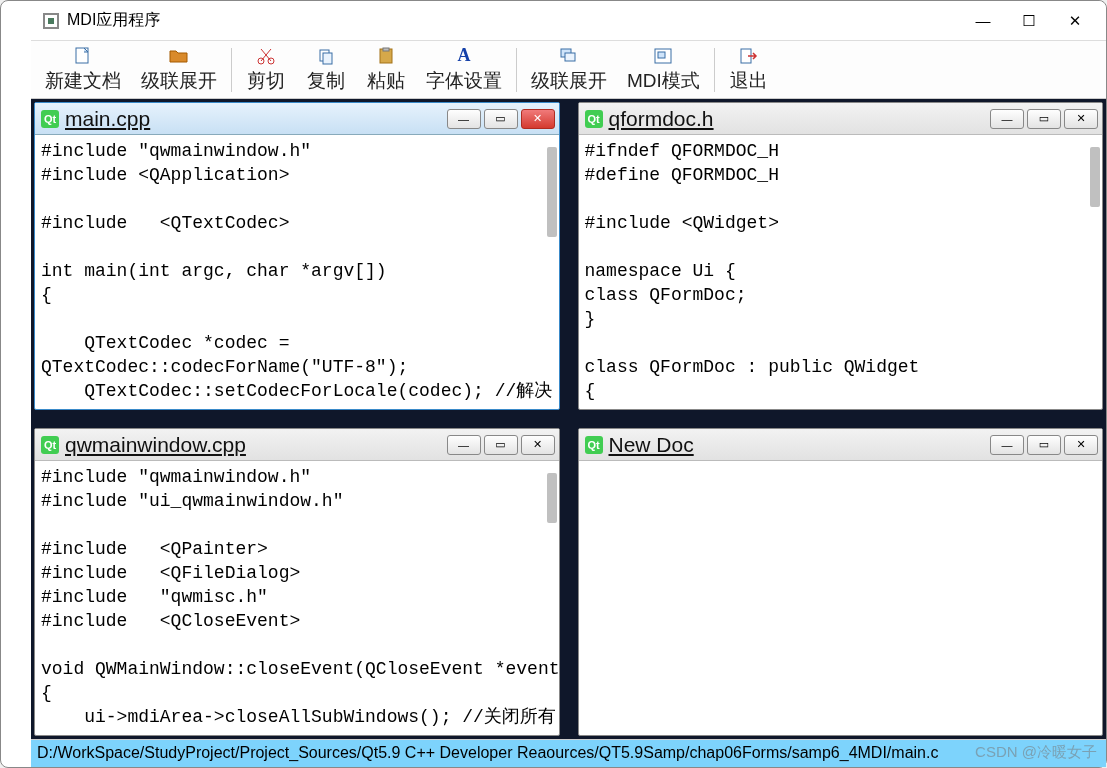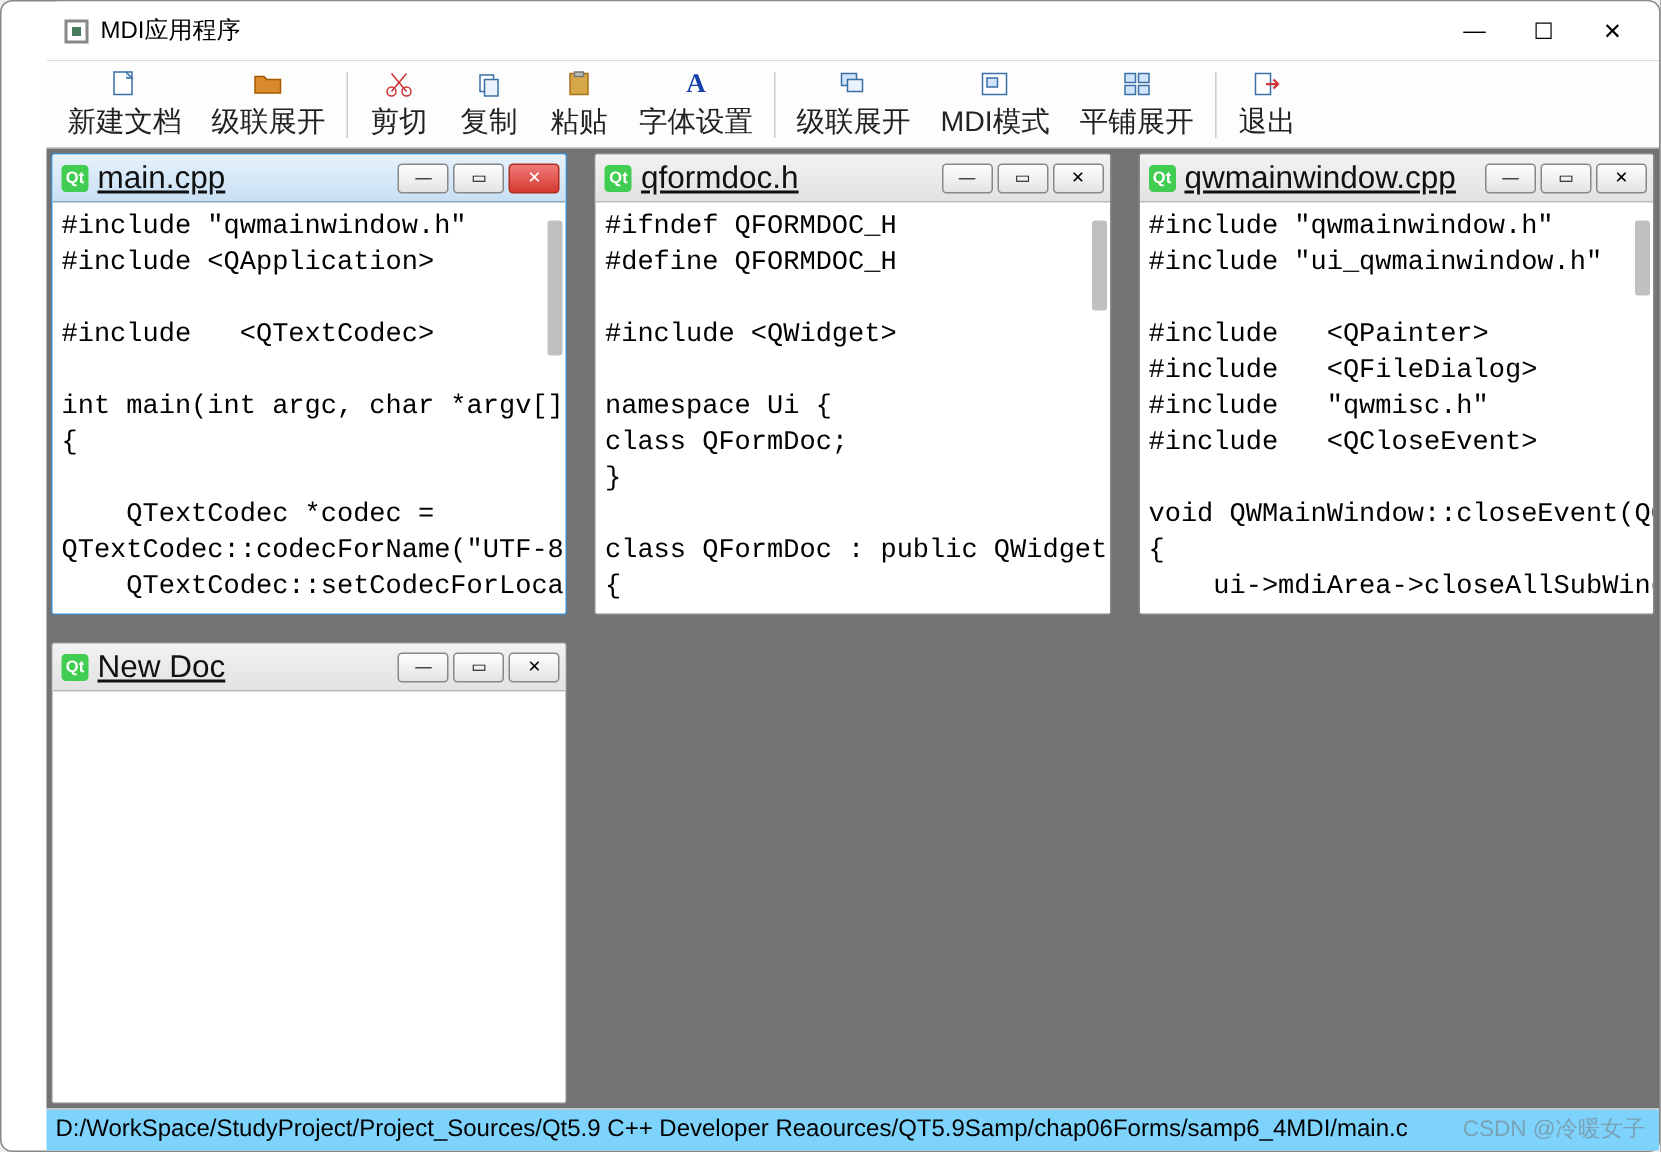--- a/index.html
+++ b/index.html
@@ -65,24 +65,24 @@
   justify-content: center;
   padding: 2px 10px;
   min-width: 60px;
   height: 52px;
 }
 .tb-btn .tb-icon { height: 22px; display: flex; align-items: center; justify-content: center; }
 .tb-btn .tb-label { font-size: 19px; color: #222; margin-top: 2px; }
 .tb-sep { width: 1px; height: 44px; background: #ccc; margin: 0 4px; }
 .mdi-area {
   flex: 1;
-  background: #737373;
+  background: #0f172a;
   padding: 3px;
   display: grid;
-  grid-template-columns: 1fr 1fr 1fr;
+  grid-template-columns: 1fr 1fr;
   grid-template-rows: 1fr 1fr;
   gap: 18px;
 }
 .subwindow {
   background: #fff;
   border: 1px solid #888;
   display: flex;
   flex-direction: column;
   overflow: hidden;
   border-radius: 2px;
@@ -236,31 +236,20 @@
     </div>
     <div class="tb-btn">
       <div class="tb-icon">
         <svg width="18" height="16">
             <rect x="1" y="1" width="16" height="14" fill="#fff" stroke="#3a6ea5"></rect>
             <rect x="4" y="4" width="7" height="6" fill="#cfe4fa" stroke="#3a6ea5"></rect>
           </svg>
       </div>
       <div class="tb-label">MDI模式</div>
     </div>
-    <div class="tb-btn">
-      <div class="tb-icon">
-        <svg width="18" height="16">
-            <rect x="1" y="1" width="7" height="6" fill="#cfe4fa" stroke="#3a6ea5"></rect>
-            <rect x="10" y="1" width="7" height="6" fill="#cfe4fa" stroke="#3a6ea5"></rect>
-            <rect x="1" y="9" width="7" height="6" fill="#cfe4fa" stroke="#3a6ea5"></rect>
-            <rect x="10" y="9" width="7" height="6" fill="#cfe4fa" stroke="#3a6ea5"></rect>
-          </svg>
-      </div>
-      <div class="tb-label">平铺展开</div>
-    </div>
     <div class="tb-sep"></div>
     <div class="tb-btn">
       <div class="tb-icon">
         <svg width="18" height="16">
             <rect x="1" y="1" width="10" height="14" fill="#fff" stroke="#3a6ea5"></rect>
             <path d="M8 8 h8 M13 5 l3 3 -3 3" fill="none" stroke="#c33" stroke-width="1.5"></path>
           </svg>
       </div>
       <div class="tb-label">退出</div>
     </div>

